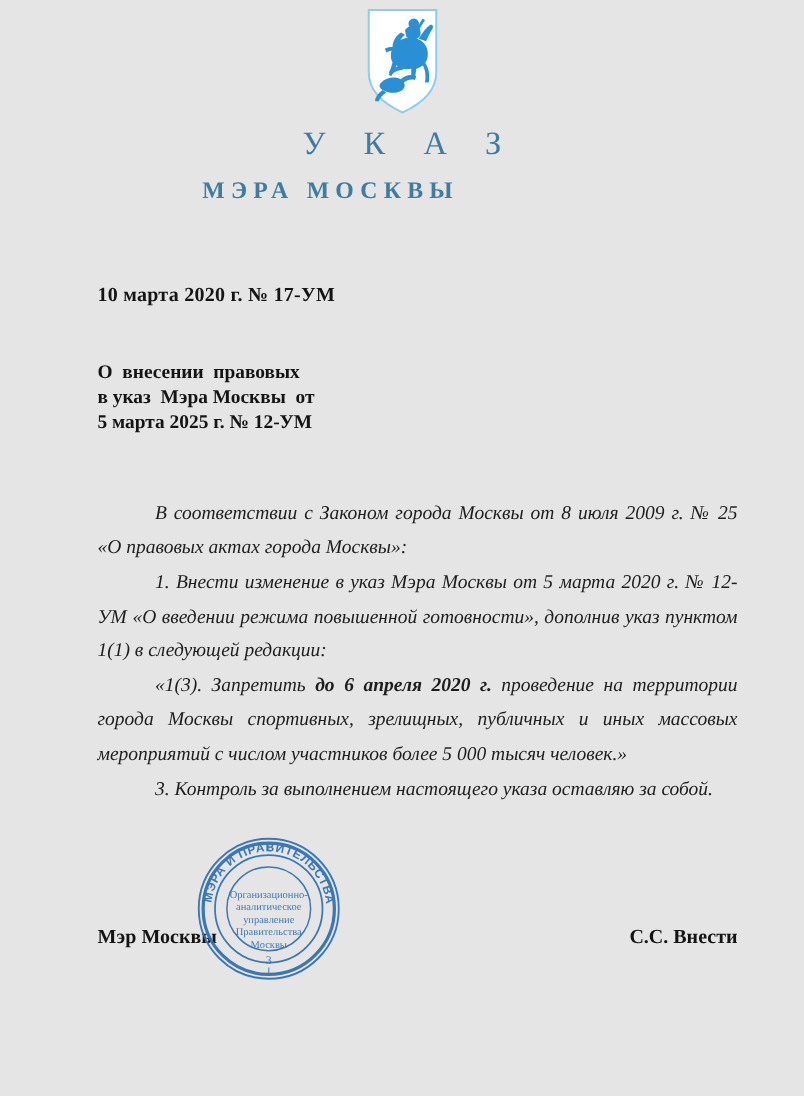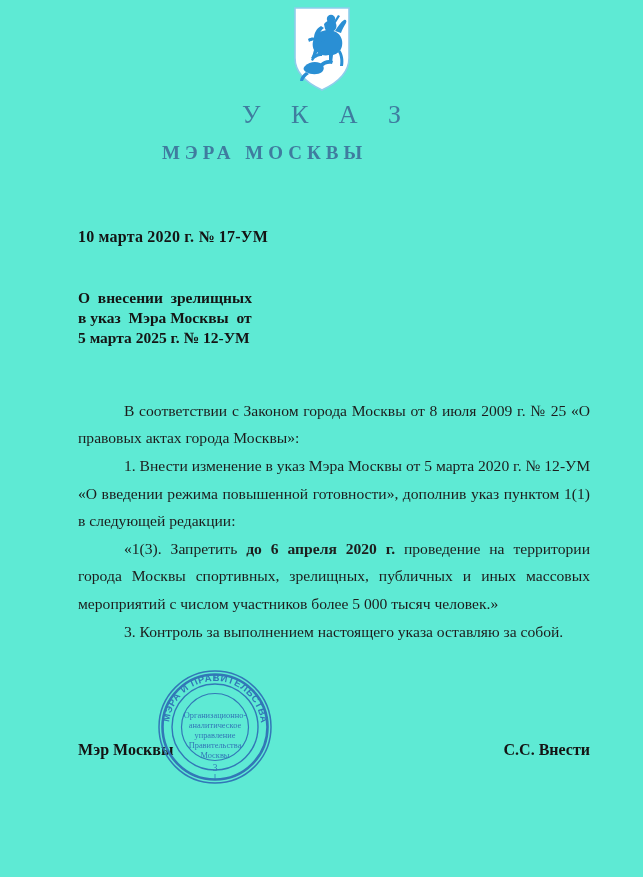--- a/index.html
+++ b/index.html
@@ -8,21 +8,21 @@
     background: #ffffff;
   }
   body {
     font-family: "Liberation Serif", serif;
     color: #1a1a1a;
   }
   #page {
     position: relative;
     width: 643px;
     height: 877px;
-    background: #5eead4;
+    background: #e5e5e5;
     overflow: hidden;
   }
 
   
   .emblem-wrap {
     position: absolute;
     left: 0;
     top: 6px;
     width: 643px;
     text-align: center;
@@ -86,20 +86,21 @@
     display: block;
     white-space: pre;
   }
 
   
   .body-block {
     position: absolute;
     left: 78px;
     top: 397px;
     width: 512px;
+    font-style: italic;
   }
   .para {
     font-size: 15.6px;
     line-height: 27.4px;
     text-align: justify;
     text-align-last: left;
     text-indent: 46px;
     margin: 0 0 0.5px 0;
     color: #1d1d1d;
     hyphens: none;
@@ -172,21 +173,21 @@
       </svg>
     </span>
   </div>
 
   <div class="doc-title">У К А З</div>
   <div class="doc-subtitle">МЭРА МОСКВЫ</div>
 
   <div class="doc-date">10 марта 2020 г. № 17-УМ</div>
 
   <div class="doc-subject">
-    <span class="ln">О  внесении  зрелищных</span>
+    <span class="ln">О  внесении  правовых</span>
     <span class="ln">в указ  Мэра Москвы  от</span>
     <span class="ln">5 марта 2025 г. № 12-УМ</span>
   </div>
 
   <div class="body-block">
     <p class="para">В соответствии с Законом города Москвы от 8 июля 2009 г. № 25 «О правовых актах города Москвы»:</p>
     <p class="para">1. Внести изменение в указ Мэра Москвы от 5 марта 2020 г. № 12-УМ «О введении режима повышенной готовности», дополнив указ пунктом 1(1) в следующей редакции:</p>
     <p class="para"><span>«1(3). Запретить </span><b>до 6 апреля 2020 г.</b><span> проведение на территории города Москвы спортивных, зрелищных, публичных и иных массовых мероприятий с числом участников более 5 000 тысяч человек.»</span></p>
     <p class="para">3. Контроль за выполнением настоящего указа оставляю за собой.</p>
   </div>

